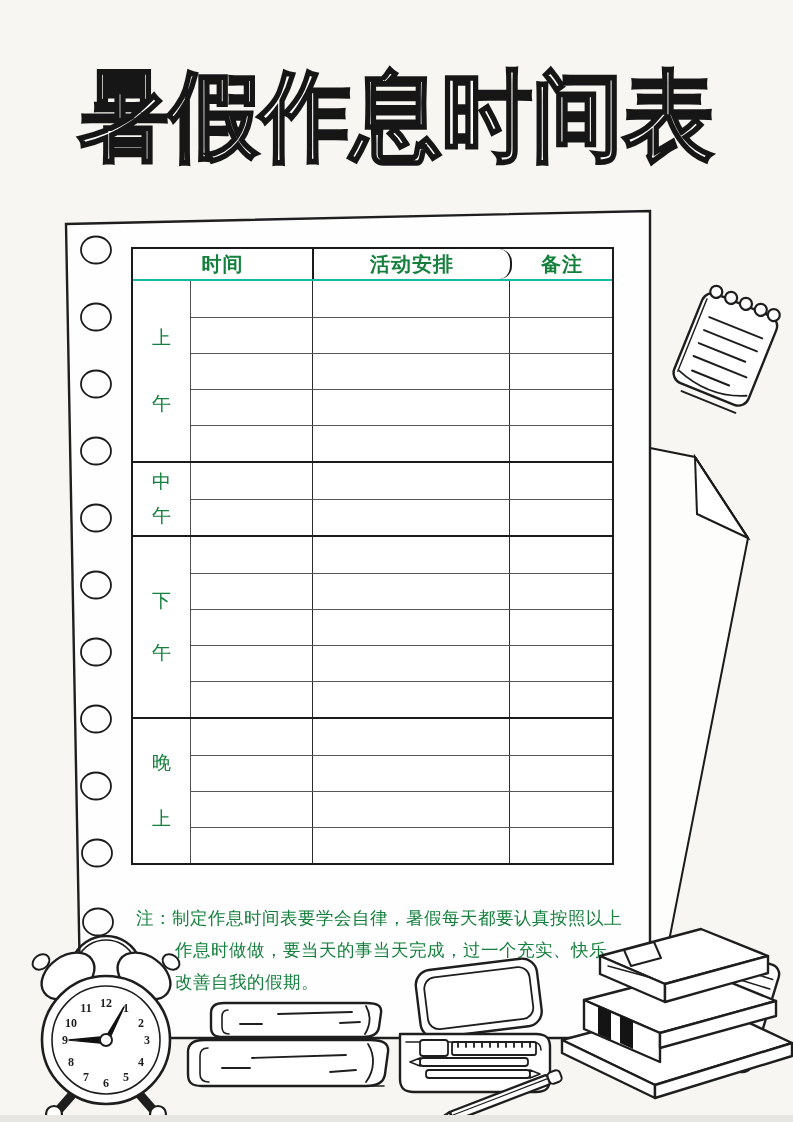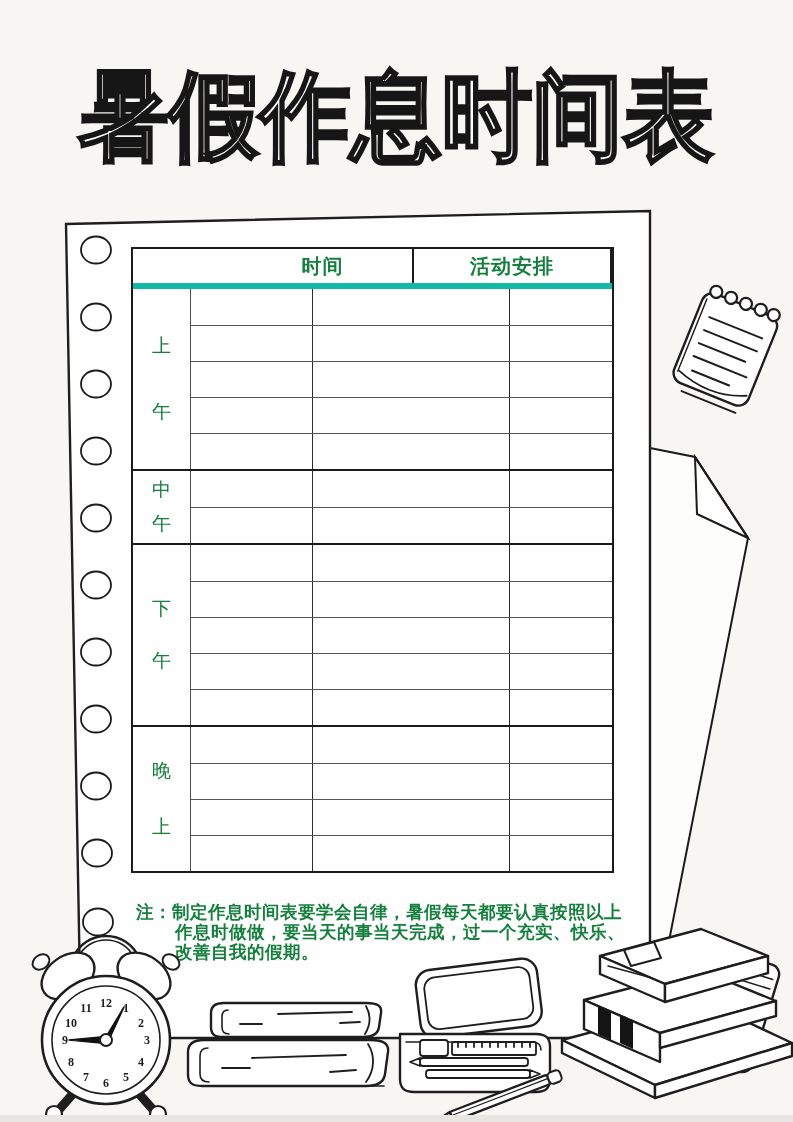--- a/index.html
+++ b/index.html
@@ -13,25 +13,25 @@
   
   .title-svg { position:absolute; top:48px; left:0; width:793px; height:132px; z-index:3; }
   
   .paper-layer { position:absolute; top:0; left:0; width:793px; height:1122px; z-index:1; }
   .illus-layer { position:absolute; top:0; left:0; width:793px; height:1122px; z-index:4; pointer-events:none; }
   
   .schedule-table {
     position:absolute; left:131px; top:247px; width:483px; z-index:2;
     background:#fff; border:2px solid #1b1b1b;
   }
-  .thead { display:flex; height:40px; border-bottom:6px solid #14b8a6;justify-content:flex-end; }
+  .thead { display:flex; height:32px; border-bottom:2px solid #14b8a6; }
   .th { display:flex; align-items:center; justify-content:center;
         font-weight:bold; font-size:20px; letter-spacing:1px; }
   .th-time     { width:181px; border-right:2px solid #1b1b1b; }
-  .th-activity { width:198px; border-right:2px solid #1b1b1b; }
+  .th-activity { width:198px; border-right:2px solid #1b1b1b;border-radius:13px; }
   .th-notes    { flex:1; }
   .section { display:flex; border-top:2px solid #1b1b1b; }
   .section:first-child { border-top:none; }
   .label-cell {
     width:58px; border-right:1px solid #4f4f4f;
     display:flex; flex-direction:column; align-items:center; justify-content:center;
     font-size:19px; font-weight:500;
   }
   .sec-0 .label-cell { gap:40px; }
   .sec-1 .label-cell { gap:8px; }
@@ -39,21 +39,21 @@
   .sec-3 .label-cell { gap:30px; }
   .rows { flex:1; display:flex; flex-direction:column; }
   .trow { display:flex; height:36px; border-top:1px solid #565656; }
   .trow:first-child { border-top:none; }
   .cell-time     { width:122px; border-right:1.5px solid #2c2c2c; }
   .cell-activity { width:197px; border-right:1.5px solid #2c2c2c; }
   .cell-notes    { flex:1; }
   
   .note {
     position:absolute; left:136px; top:902px; width:500px; z-index:3;
-    font-size:17.5px; font-weight:700; line-height:20px;
+    font-size:17.5px; font-weight:400; line-height:32px;
     padding-left:39px; text-indent:-39px; letter-spacing:0.5px;
   }
   
   .bottom-strip { position:absolute; left:0; bottom:0; width:793px; height:7px;
                   background:#e7e6e2; z-index:5; }
   svg { display:block; }
 </style>
 </head>
 <body>
 
@@ -85,20 +85,21 @@
       <ellipse cx="96" cy="786" rx="15" ry="13.5"></ellipse>
       <ellipse cx="97" cy="853" rx="15" ry="13.5"></ellipse>
       <ellipse cx="98" cy="922" rx="15" ry="13.5"></ellipse>
     </g>
   </svg>
 
   <div class="schedule-table">
     <div class="thead">
       <div class="th th-time">时间</div>
       <div class="th th-activity">活动安排</div>
+      <div class="th th-notes">备注</div>
     </div>
     <div>
         <div class="section sec-0">
           <div class="label-cell">
             <span>上</span>
             <span>午</span>
           </div>
           <div class="rows">
             <div class="trow">
               <div class="cell cell-time"></div>

